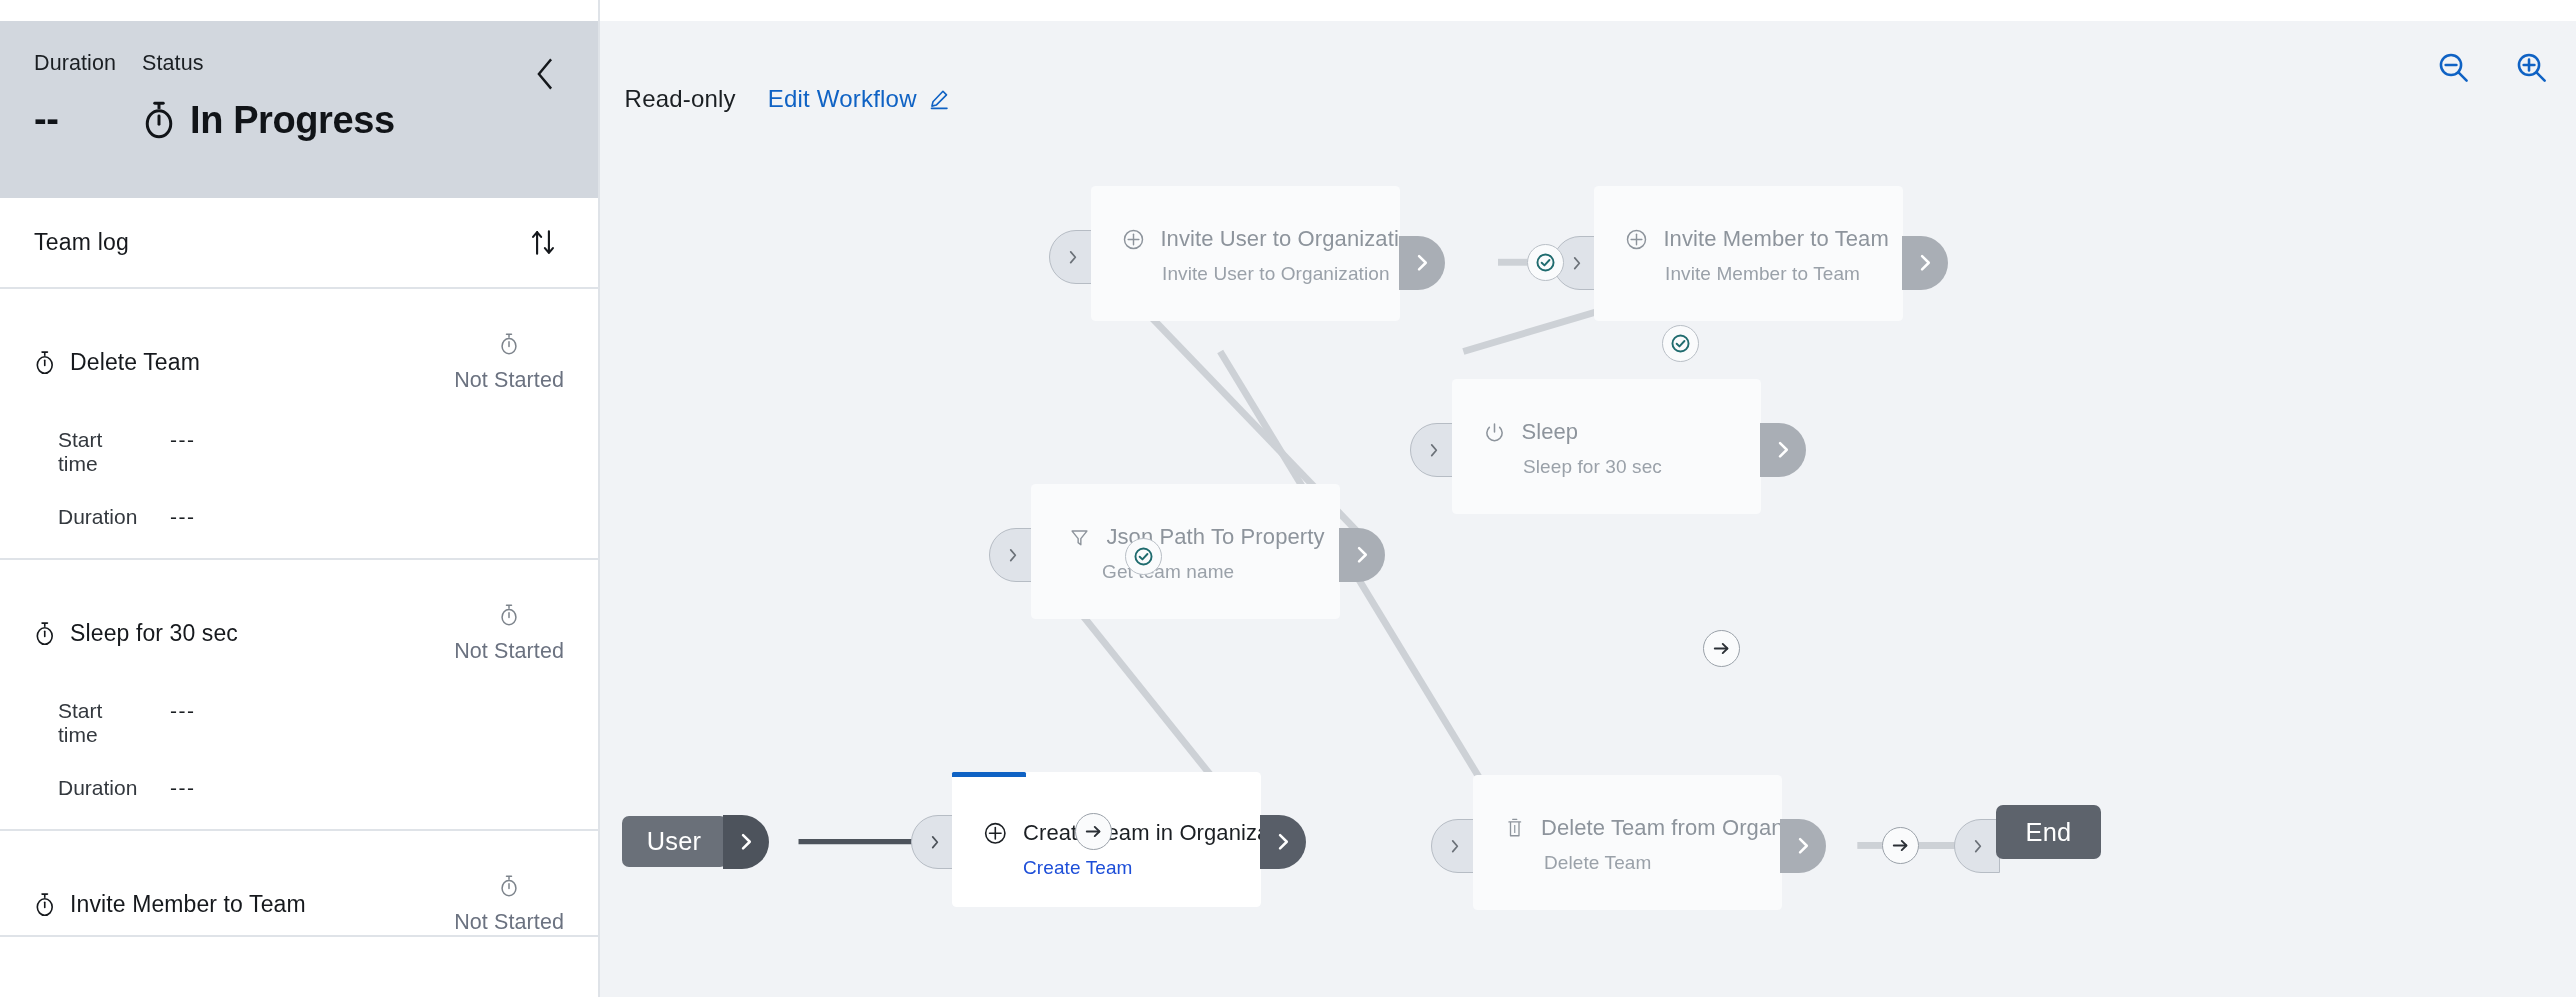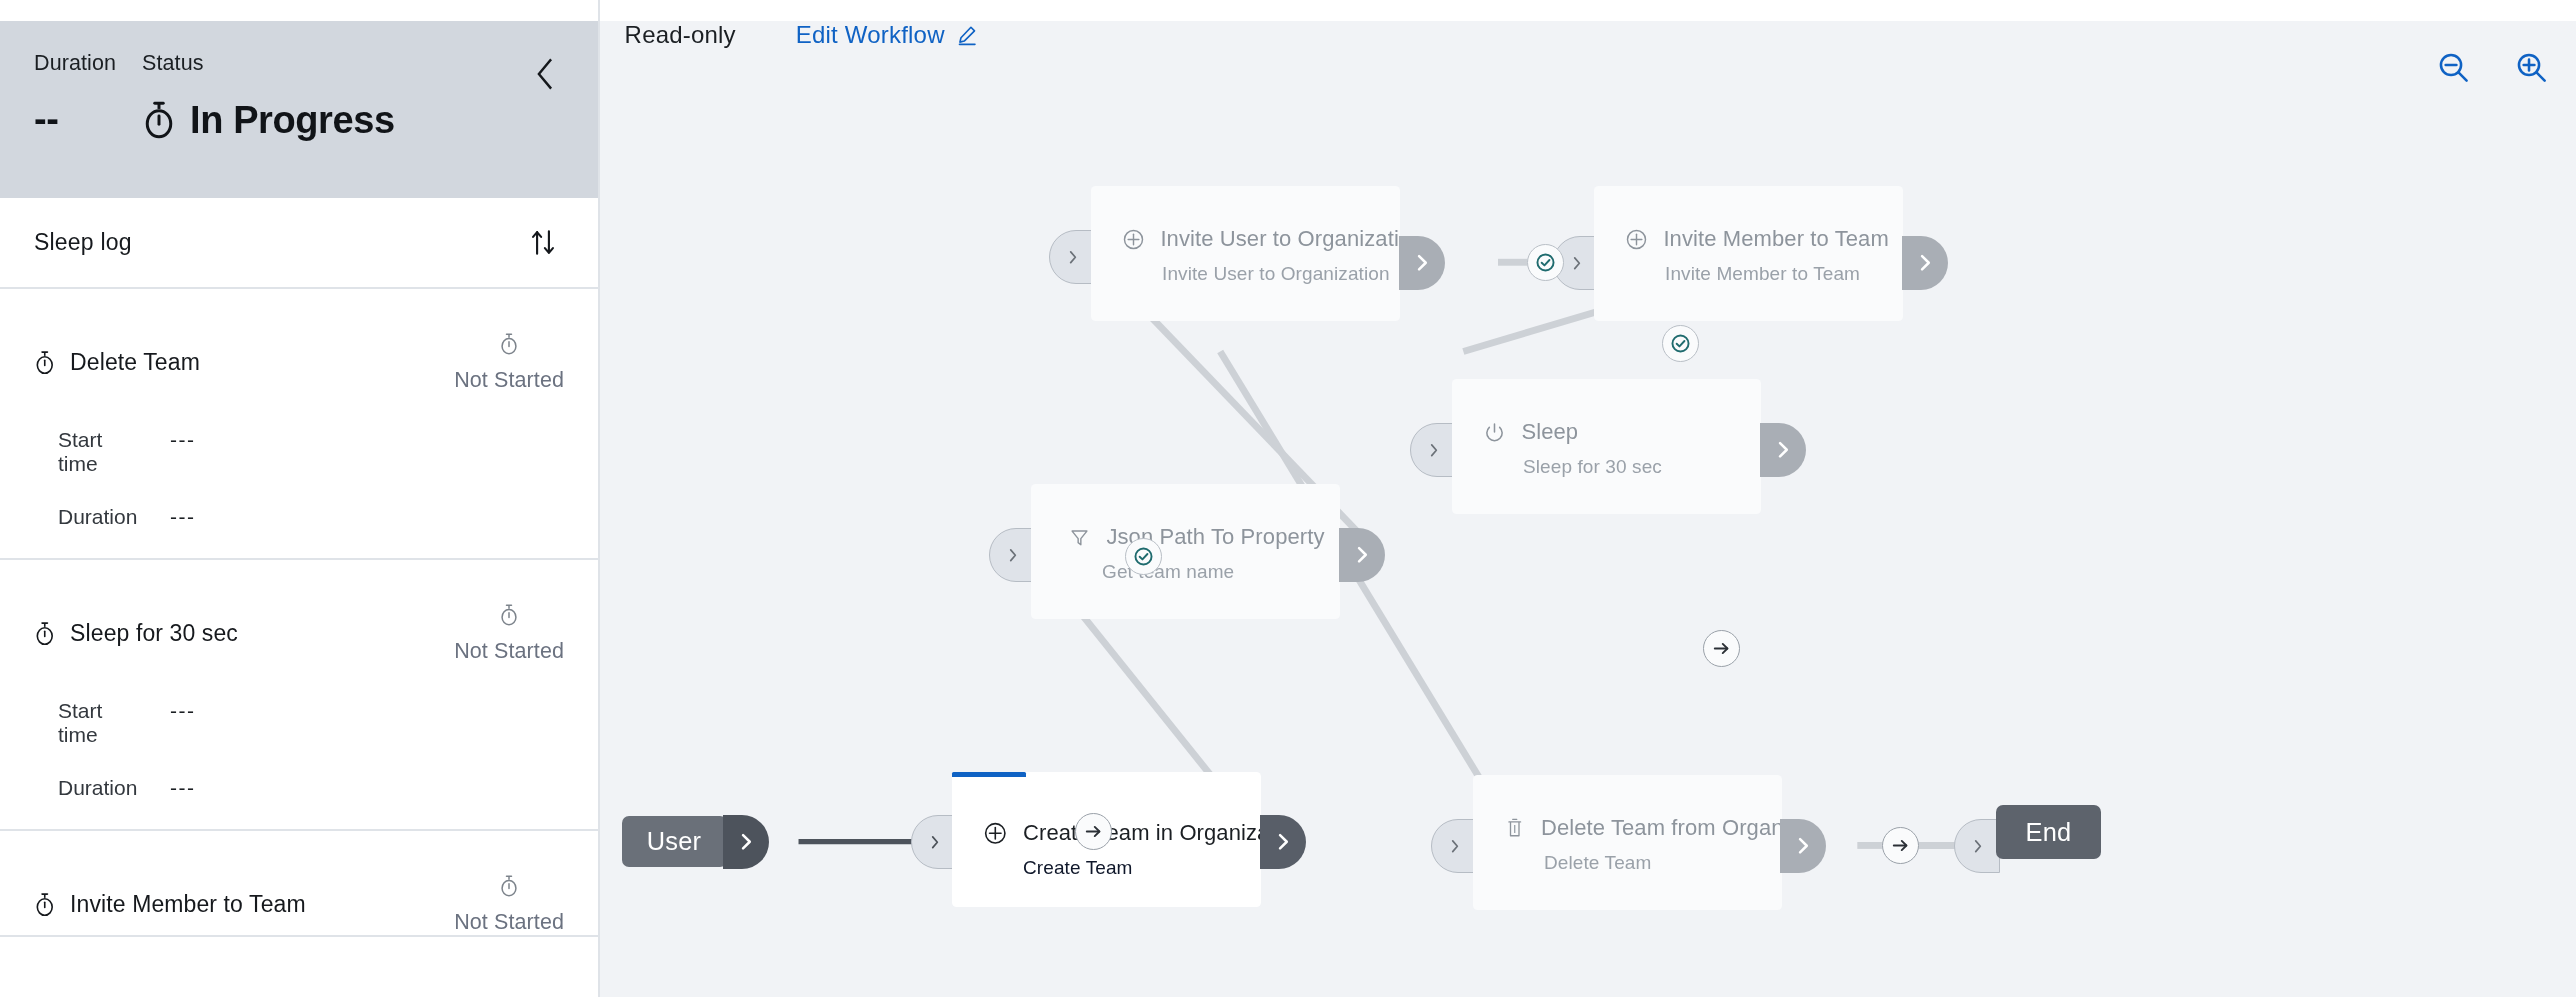--- a/index.html
+++ b/index.html
@@ -83,24 +83,23 @@
   
   .canvas-wrap {
     position:relative;
     flex:1 1 auto; height:997px;
     background:#f1f3f6;
   }
   .canvas-top-white { height:21px; background:#ffffff; width:100%; }
   .toolbar {
     position:relative;
     height:92px;
-    display:flex; align-items:flex-start;
+    display:flex; align-items:flex-end;
     padding:0 0 0 24.6px;
     background:#f1f3f6;
-    gap:28px;
   }
   .tb-readonly { font-size:24px; color:#1b1f23; letter-spacing:0.2px; }
   .tb-edit {
     margin-left:32px;
     font-size:24px; color:#0f62c4; letter-spacing:0.2px;
     display:flex; align-items:center; gap:11.5px; cursor:pointer;
   }
   .tb-edit span { text-decoration:none; }
   .tb-right {
     position:absolute; right:26px; top:0; height:92px;
@@ -131,21 +130,21 @@
     position:absolute;
     display:flex; align-items:center; gap:15.4px;
     white-space:nowrap;
   }
   .node-title .nt-text { font-size:22px; color:#8d949c; letter-spacing:0.1px; }
   .node-card.active .node-title .nt-text { color:#1b1f23; }
   .node-sub {
     position:absolute;
     font-size:19px; color:#9aa1a9; letter-spacing:0.1px; white-space:nowrap;
   }
-  .node-card.active .node-sub { color:#0f172a;text-align:center; }
+  .node-card.active .node-sub { color:#1d4ed8;text-align:center; }
 
   
   .conn { position:absolute; cursor:pointer; }
   .conn-in {
     width:46px; height:54px;
     background:#dfe3e9;
     border:1.5px solid #b6bcc4;
     border-radius:28px 0 0 28px;
     display:flex; align-items:center; justify-content:center;
   }
@@ -210,21 +209,21 @@
               <ellipse cx="12" cy="16.6" rx="8.3" ry="9.2" stroke="#111418" stroke-width="2.1" fill="none"></ellipse>
               <line x1="12" y1="11.2" x2="12" y2="17" stroke="#111418" stroke-width="2.1" stroke-linecap="round"></line>
             </svg>
             <span>In Progress</span>
           </div>
         </div>
       </div>
     </div>
 
     <div class="tasklog-head">
-      <div class="tasklog-title">Sleep log</div>
+      <div class="tasklog-title">Team log</div>
       <div class="sort-btn">
         <svg width="26" height="29" viewBox="0 0 22 24">
           <path d="M6 21.5 V3.2 M6 3.2 L2.6 7.2 M6 3.2 L9.4 7.2" stroke="#15181c" stroke-width="1.8" fill="none" stroke-linecap="round" stroke-linejoin="round"></path>
           <path d="M16 2.5 V20.8 M16 20.8 L12.6 16.8 M16 20.8 L19.4 16.8" stroke="#15181c" stroke-width="1.8" fill="none" stroke-linecap="round" stroke-linejoin="round"></path>
         </svg>
       </div>
     </div>
 
     <div class="task-item h-tall">
       <div class="task-row-main">

